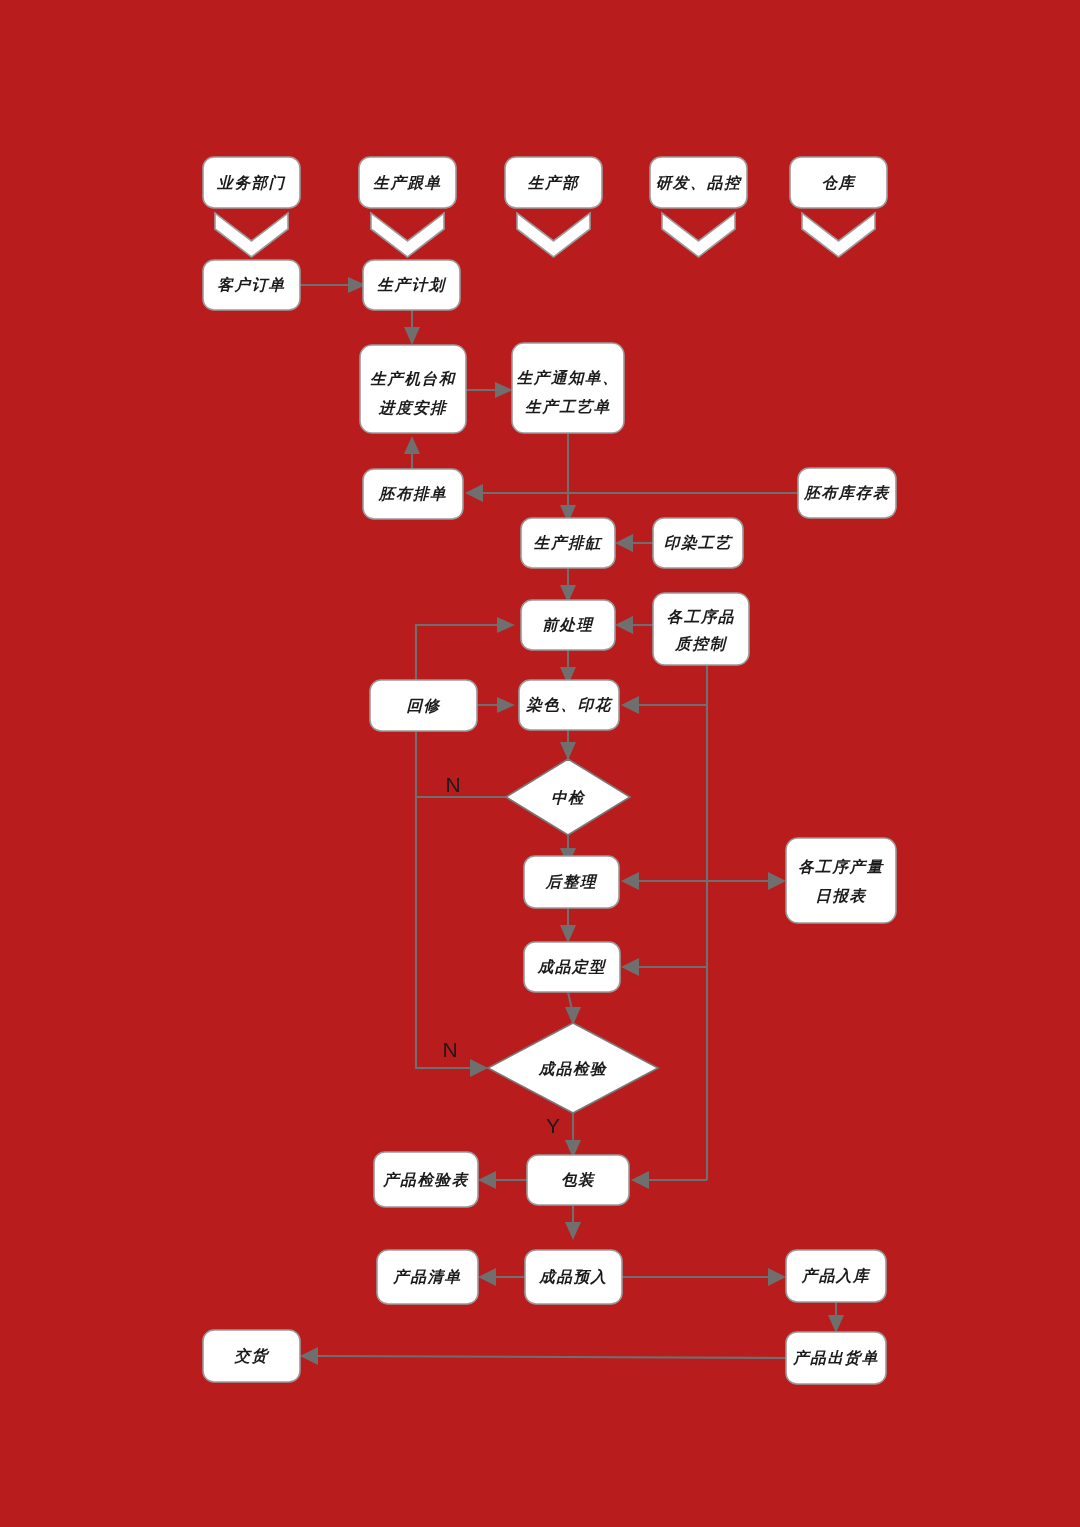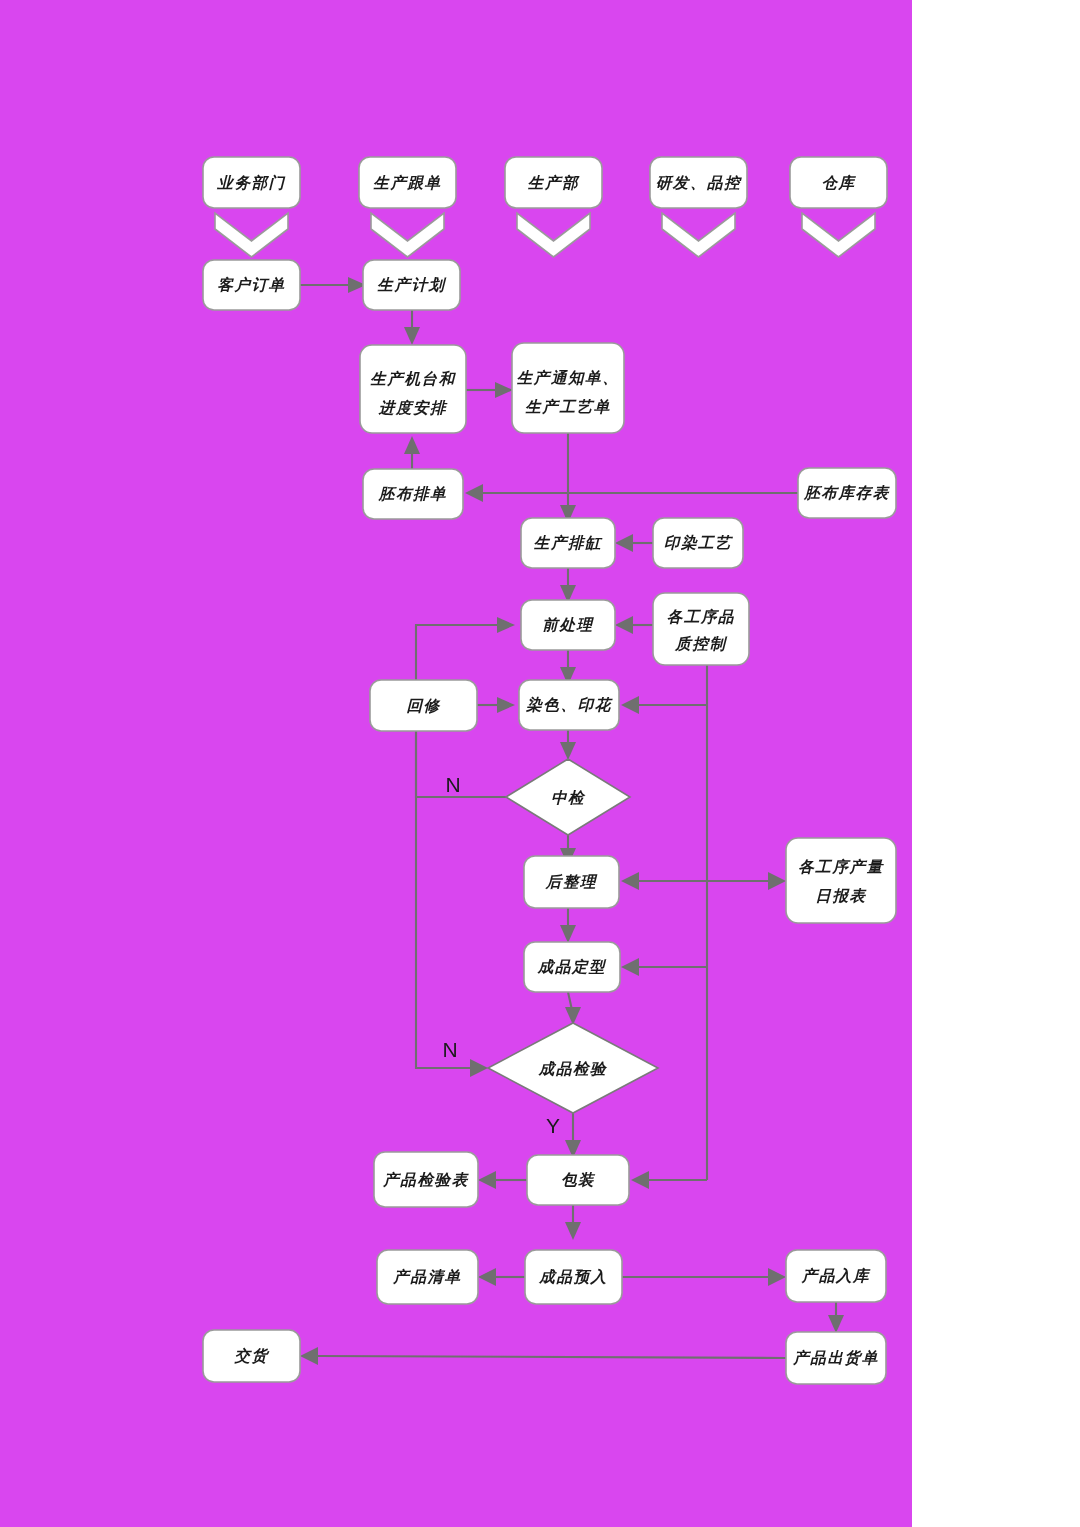--- a/index.html
+++ b/index.html
@@ -1,21 +1,21 @@
 <!DOCTYPE html>
 <html><head>
 <meta charset="utf-8">
 <title>生产流程图</title>
 <style>
   html,body{margin:0;padding:0;background:#ffffff;}
   body{
     font-family:"DejaVu Serif","Liberation Serif",serif;
     width:1080px;height:1527px;overflow:hidden;
   }
-  #stage{position:relative;width:912px;height:1527px;background:#d946ef;}
+  #stage{position:relative;width:1080px;height:1527px;background:#b91c1c;}
   svg#flow{position:absolute;top:0;left:0;width:1080px;height:1527px;display:block;}
   .node-rect{fill:#ffffff;stroke:#9a9a9a;stroke-width:1.6;}
   .node-diamond{fill:#ffffff;stroke:#7a7a7a;stroke-width:1.6;}
   .chevron{fill:#ffffff;stroke:#9a9a9a;stroke-width:1.6;stroke-linejoin:miter;}
   .conn{stroke:#6f6f6f;stroke-width:2.1;fill:none;stroke-linecap:butt;stroke-linejoin:miter;}
   .arrowhead{fill:#6f6f6f;stroke:none;}
   .nlabel{
     font-family:"DejaVu Serif","Liberation Serif",serif;
     font-size:15.5px;fill:#1b1b1b;text-anchor:middle;
     letter-spacing:1.6px;font-style:italic;font-weight:600;

